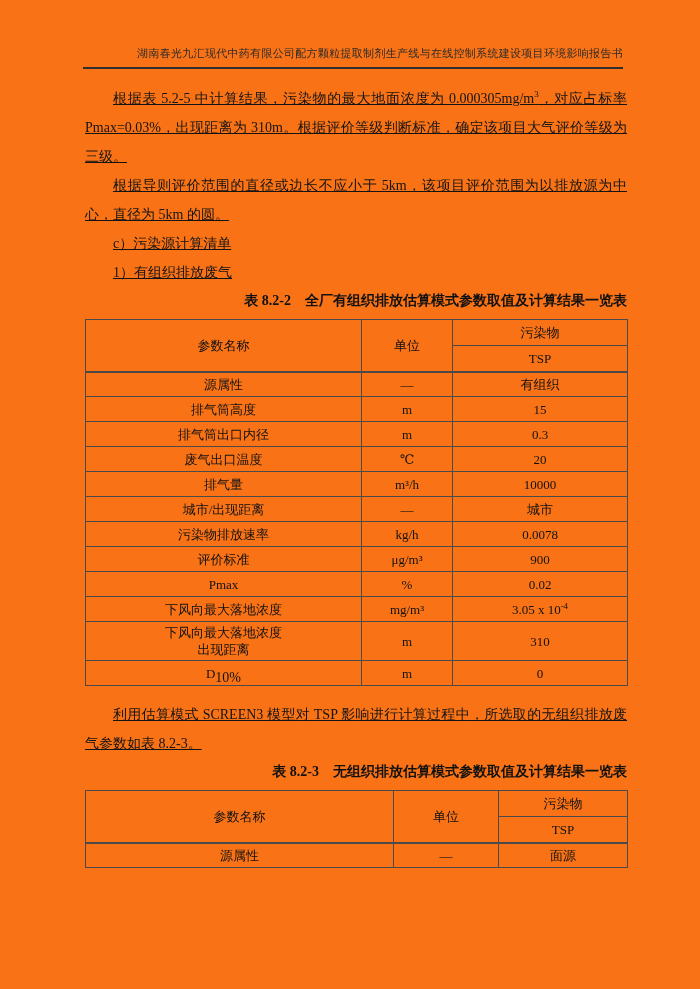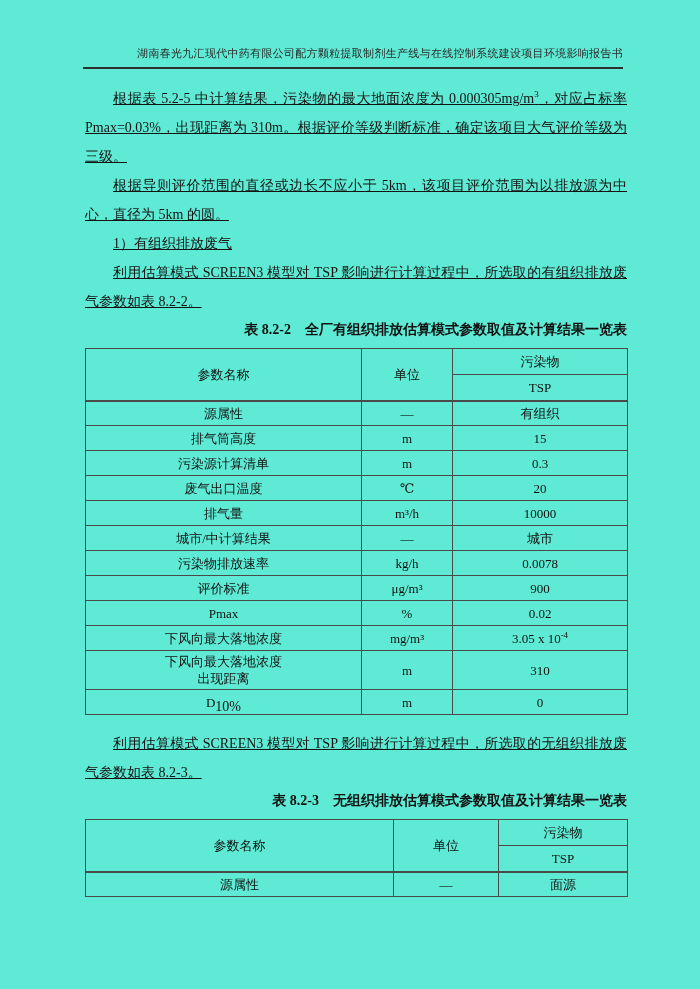--- a/index.html
+++ b/index.html
@@ -1,17 +1,17 @@
 <!DOCTYPE html>
 <html><head>
 <meta charset="utf-8">
 <style>
   html,body{margin:0;padding:0;background:#e9e9e9;}
   .page{
-    width:700px;height:989px;margin:0 auto;background:#5eead4;
+    width:700px;height:989px;margin:0 auto;background:#f97316;
     font-family:"Liberation Serif","DejaVu Serif",serif;color:#1a1a1a;
     overflow:hidden;box-sizing:border-box;position:relative;
   }
   .header{
     margin:46px 77px 0 83px;
     text-align:right;font-size:11px;color:#2a2a2a;
     padding-bottom:6px;border-bottom:2px solid #2f2f2f;
     letter-spacing:.3px;white-space:nowrap;
   }
   .content{margin:0 73px 0 85px;}
@@ -51,24 +51,24 @@
   <div class="header">
     <span>湖南春光九汇现代中药有限公司配方颗粒提取制剂生产线与在线控制系统建设项目环境影响报告书</span>
   </div>
 
   <div class="content">
 
     <p class="para first"><span>根据表 5.2-5 中计算结果，污染物的最大地面浓度为 0.000305mg/m</span><sup>3</sup><span>，对应占标率 Pmax=0.03%，出现距离为 310m。根据评价等级判断标准，确定该项目大气评价等级为三级。</span></p>
 
     <p class="para">根据导则评价范围的直径或边长不应小于 5km，该项目评价范围为以排放源为中心，直径为 5km 的圆。</p>
 
+    <p class="para">c）污染源计算清单</p>
 
     <p class="para">1）有组织排放废气</p>
 
-    <p class="para">利用估算模式 SCREEN3 模型对 TSP 影响进行计算过程中，所选取的有组织排放废气参数如表 8.2-2。</p>
 
     <p class="table-title">表 8.2-2　全厂有组织排放估算模式参数取值及计算结果一览表</p>
 
     <table class="t1">
       <colgroup>
           <col style="width:276px">
           <col style="width:91px">
           <col style="width:175px">
         </colgroup>
       <thead>
@@ -86,36 +86,36 @@
           <td>源属性</td>
           <td>—</td>
           <td>有组织</td>
         </tr>
         <tr>
           <td>排气筒高度</td>
           <td>m</td>
           <td>15</td>
         </tr>
         <tr>
-          <td>污染源计算清单</td>
+          <td>排气筒出口内径</td>
           <td>m</td>
           <td>0.3</td>
         </tr>
         <tr>
           <td>废气出口温度</td>
           <td>℃</td>
           <td>20</td>
         </tr>
         <tr>
           <td>排气量</td>
           <td>m³/h</td>
           <td>10000</td>
         </tr>
         <tr>
-          <td>城市/中计算结果</td>
+          <td>城市/出现距离</td>
           <td>—</td>
           <td>城市</td>
         </tr>
         <tr>
           <td>污染物排放速率</td>
           <td>kg/h</td>
           <td>0.0078</td>
         </tr>
         <tr>
           <td>评价标准</td>

